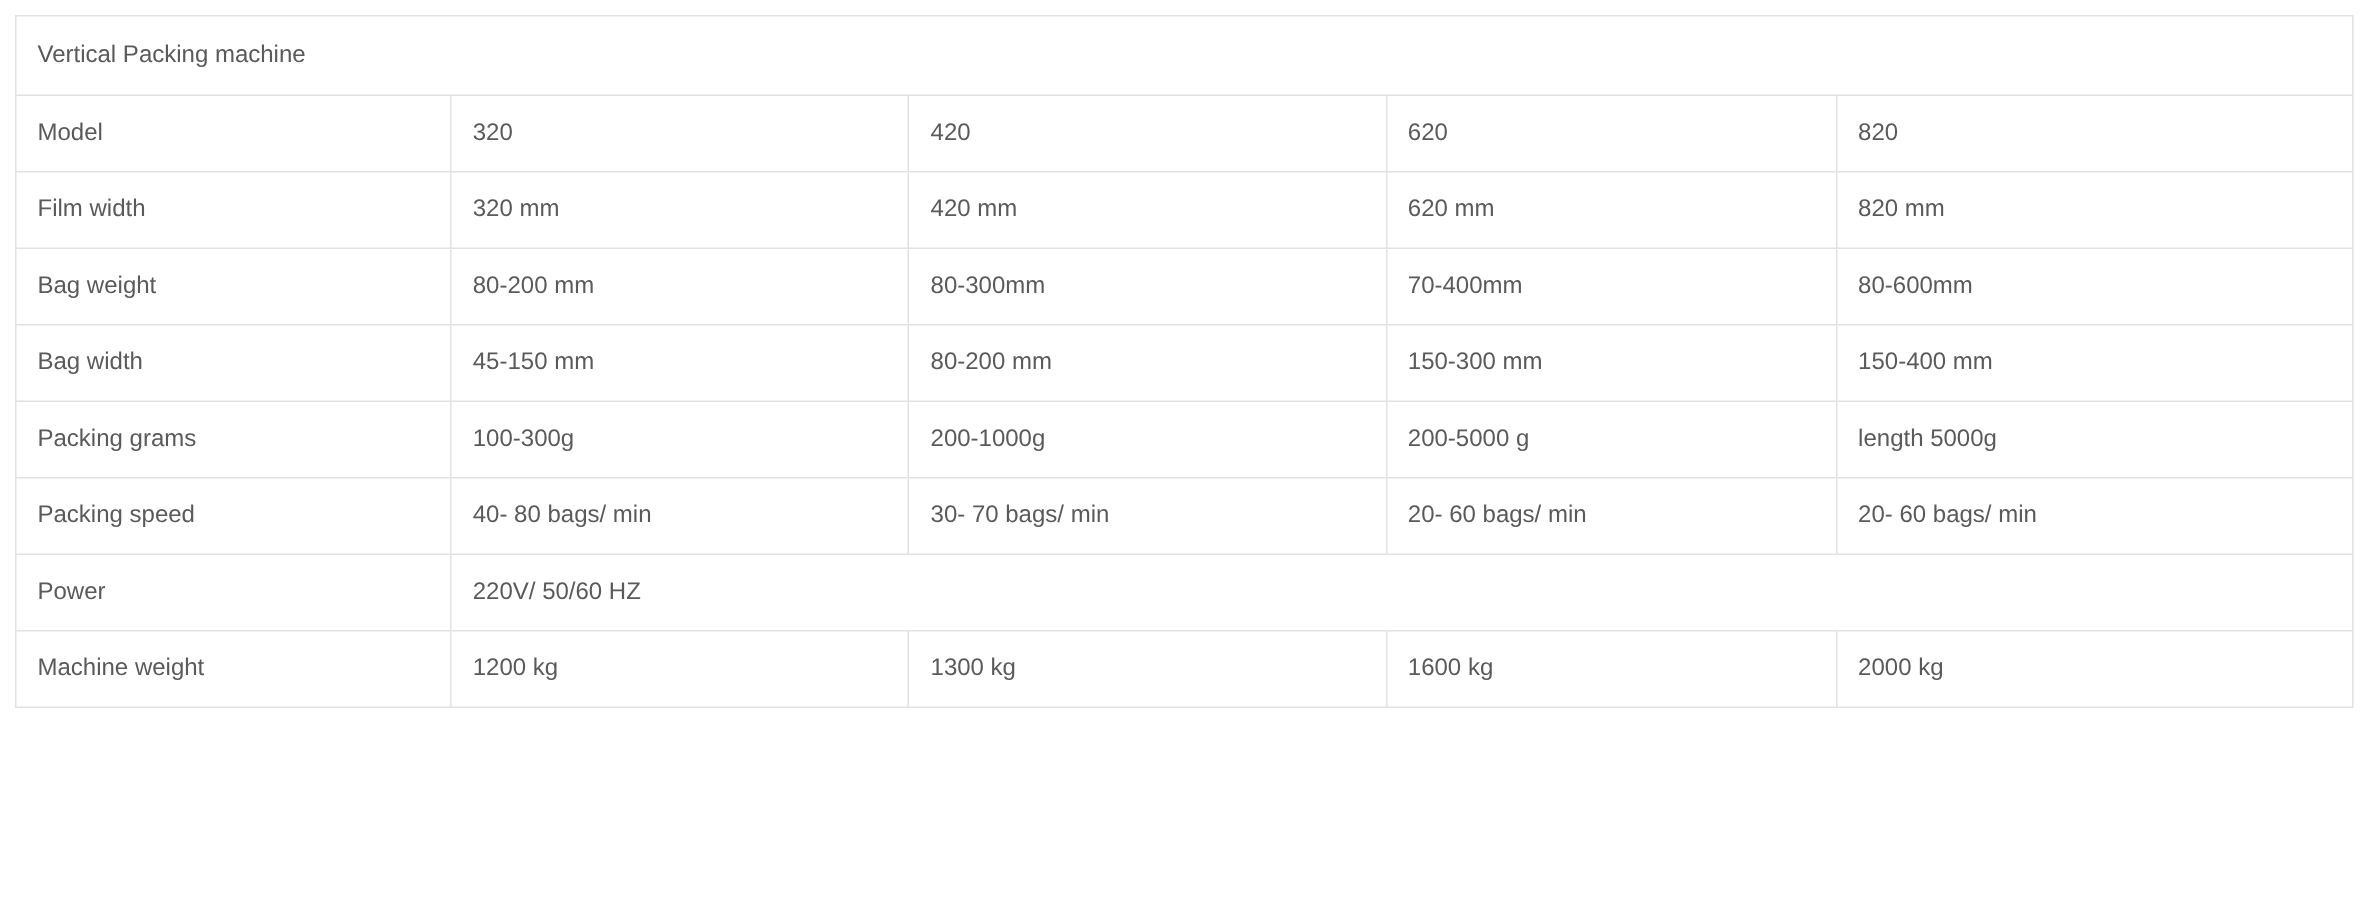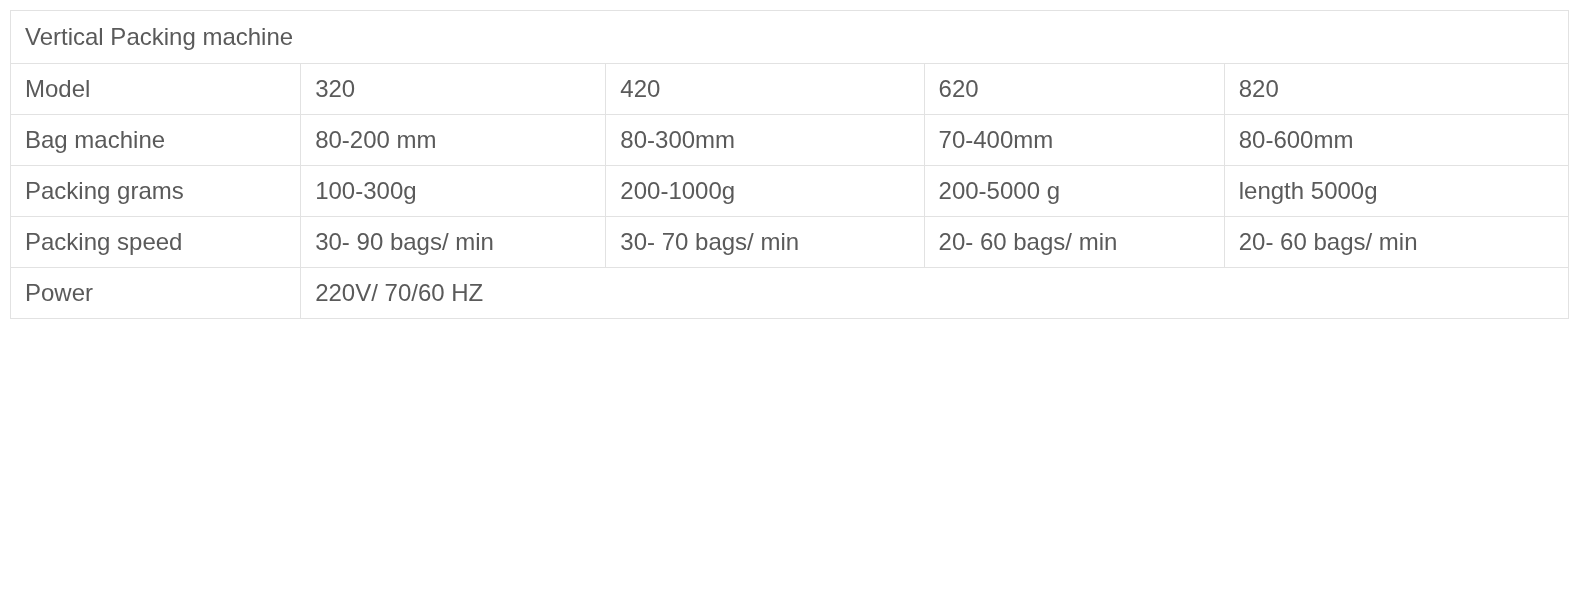--- a/index.html
+++ b/index.html
@@ -15,21 +15,21 @@
     overflow: hidden;
   }
   .spec-table {
     border-collapse: collapse;
     width: 1559px;
     margin: 10px 10px 0 10px;
     table-layout: fixed;
   }
   .spec-table td {
     border: 1px solid #e2e2e2;
-    font-size: 24px;
+    font-size: 16px;
     font-weight: 400;
     color: #5a5a5a;
     padding: 0 0 0 14px;
     height: 50px;
     vertical-align: middle;
     white-space: nowrap;
     overflow: hidden;
     text-overflow: ellipsis;
   }
   .col-label { width: 290px; }
@@ -58,47 +58,68 @@
     </tr>
 
     <tr>
       <td>Model</td>
       <td>320</td>
       <td>420</td>
       <td>620</td>
       <td>820</td>
     </tr>
 
+    <tr>
+      <td>Film width</td>
+      <td>320 mm</td>
+      <td>420 mm</td>
+      <td>620 mm</td>
+      <td>820 mm</td>
+    </tr>
 
     <tr>
-      <td>Bag machine</td>
+      <td>Bag weight</td>
       <td>80-200 mm</td>
       <td>80-300mm</td>
       <td>70-400mm</td>
       <td>80-600mm</td>
     </tr>
 
+    <tr>
+      <td>Bag width</td>
+      <td>45-150 mm</td>
+      <td>80-200 mm</td>
+      <td>150-300 mm</td>
+      <td>150-400 mm</td>
+    </tr>
 
     <tr>
       <td>Packing grams</td>
       <td>100-300g</td>
       <td>200-1000g</td>
       <td>200-5000 g</td>
       <td>length 5000g</td>
     </tr>
 
     <tr>
       <td>Packing speed</td>
-      <td>30- 90 bags/ min</td>
+      <td>40- 80 bags/ min</td>
       <td>30- 70 bags/ min</td>
       <td>20- 60 bags/ min</td>
       <td>20- 60 bags/ min</td>
     </tr>
 
     <tr>
       <td>Power</td>
-      <td colspan="4">220V/     70/60 HZ</td>
+      <td colspan="4">220V/     50/60 HZ</td>
     </tr>
 
 
+    <tr>
+      <td>Machine weight</td>
+      <td>1200 kg</td>
+      <td>1300 kg</td>
+      <td>1600 kg</td>
+      <td>2000 kg</td>
+    </tr>
 
   </tbody>
 </table>
 
 </body></html>

